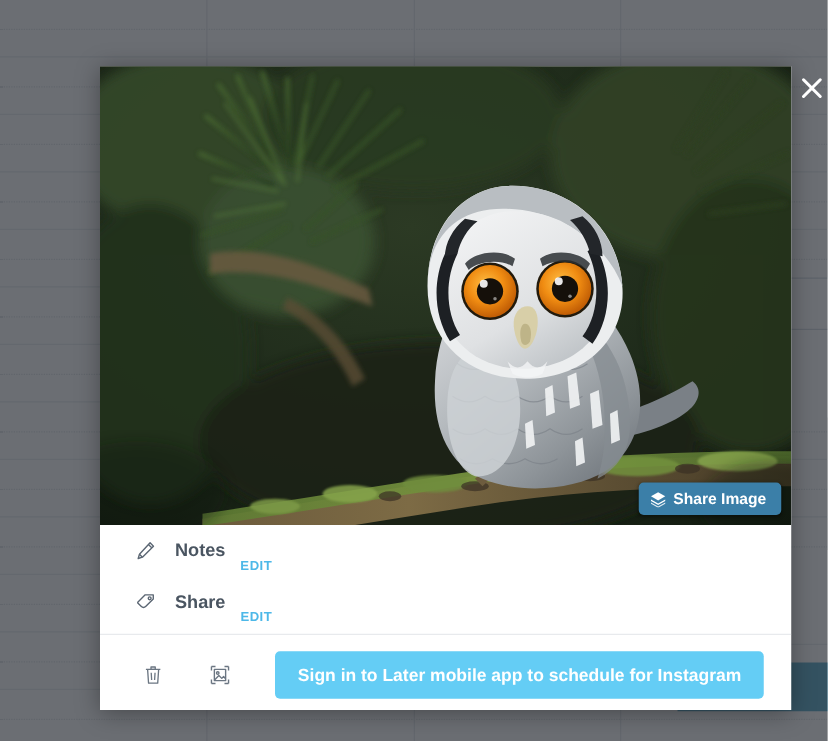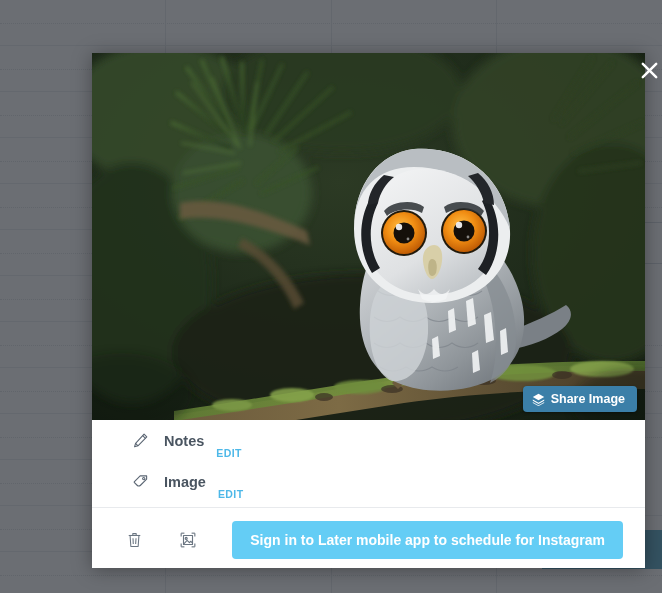--- a/index.html
+++ b/index.html
@@ -111,21 +111,21 @@
 
   
   #overlay {
     position:absolute; inset:0;
     background:rgba(44,48,56,0.70);
   }
 
   
   #modal {
     position:absolute;
-    left:92px; top:53px;
+    left:80px; top:53px;
     width:553px; height:515px;
     background:#ffffff;
     box-shadow:0 2px 18px rgba(0,0,0,.35);
     overflow:hidden;
   }
 
   
   #media-area {
     position:relative;
     width:553px; height:367px;
@@ -144,21 +144,21 @@
     color:#ffffff;
     font-size:12.5px; font-weight:bold;
     padding:6px 12px 6px 9px;
     border:none; border-radius:4px;
     cursor:pointer;
     box-shadow:0 1px 3px rgba(0,0,0,.4);
     font-family:"Liberation Sans", sans-serif;
   }
 
   
-  #meta-section { padding:0 0 0 12px; }
+  #meta-section { padding:0 0 0 0; }
   .meta-row {
     display:flex; align-items:center;
     height:41px;
     padding-left:28px;
   }
   .meta-icon {
     width:22px; display:flex; align-items:center; justify-content:flex-start;
     color:#5b6673;
   }
   .meta-label {
@@ -522,21 +522,21 @@
     </div>
 
     <div class="meta-row">
       <span class="meta-icon">
         <svg width="17" height="17" viewBox="0 0 20 20" fill="none" stroke="#5b6673" stroke-width="1.3" stroke-linejoin="round">
           <path d="M2.6 10.4 L9.6 3.4 L17.2 3.4 L17.2 7.2 L10.0 14.4
                    C8.8 15.6 7.2 15.6 6.0 14.4 L2.6 11.0 Z"></path>
           <circle cx="13.8" cy="6.6" r="1.35"></circle>
         </svg>
       </span>
-      <span class="meta-label">Image</span>
+      <span class="meta-label">Share</span>
       <span class="meta-edit">EDIT</span>
     </div>
   </div>
 
   <div id="modal-divider"></div>
 
   <div id="modal-footer">
     <button class="footer-icon-btn">
       <span style="display:flex;">
         <svg width="17" height="18" viewBox="0 0 20 21" fill="none" stroke="#6b7682" stroke-width="1.25" stroke-linejoin="round">

